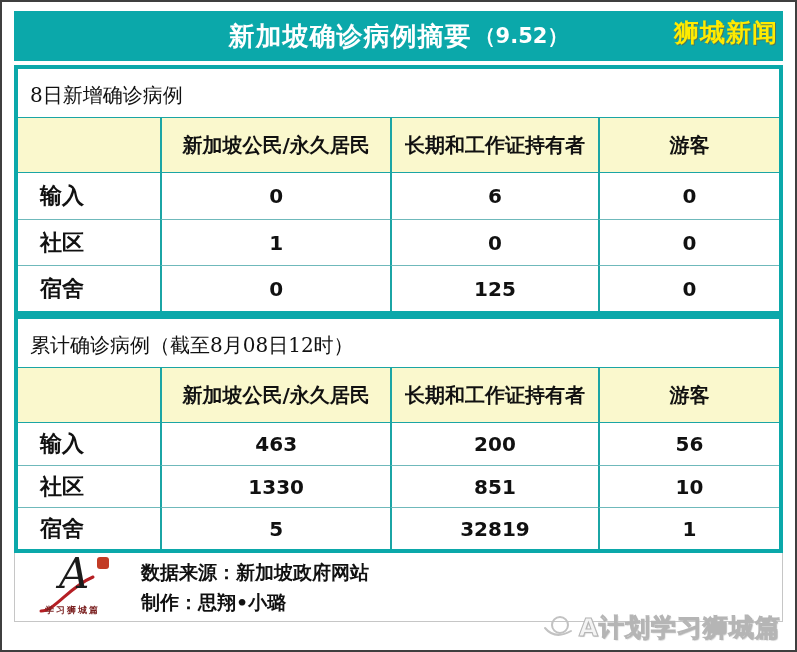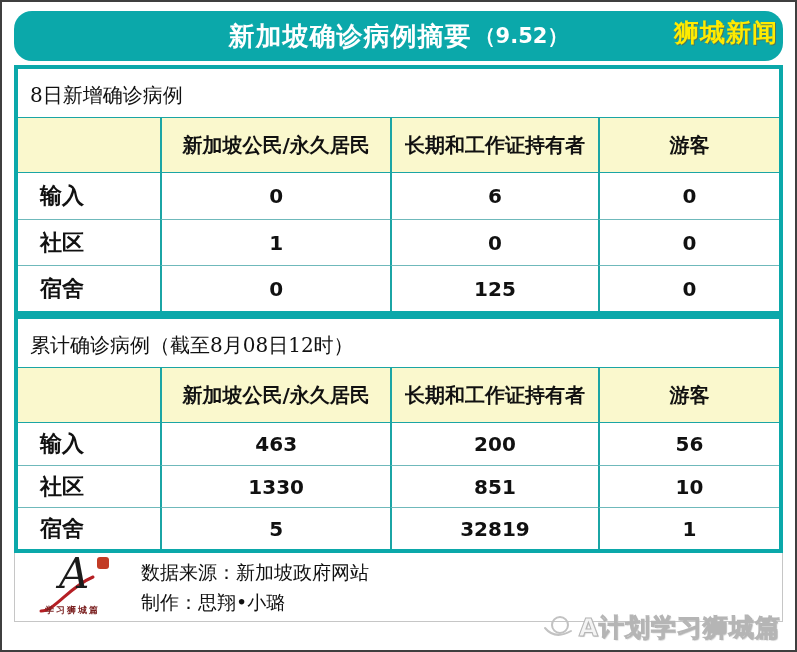--- a/index.html
+++ b/index.html
@@ -18,21 +18,21 @@
     box-sizing:border-box;
     font-family:"DejaVu Sans", sans-serif;
     overflow:hidden;
   }
   
   .header-bar{
     margin:9px 12px 4px 12px;
     height:50px;
     background:var(--teal);
     position:relative;
-    display:flex;align-items:center;justify-content:center;border-radius:18px;
+    display:flex;align-items:center;justify-content:center;
   }
   .header-title{color:#fff;font-weight:bold;font-size:26px;letter-spacing:1px;}
   .header-suffix{color:#fff;font-weight:bold;font-size:21px;margin-left:3px;}
   .brand{
     position:absolute;right:5px;top:5px;
     color:var(--brand-yellow);
     font-size:25px;font-weight:bold;letter-spacing:1px;
     text-shadow:1px 1px 0 rgba(160,60,0,.45);
   }
   
@@ -91,21 +91,21 @@
     position:absolute;right:16px;top:0;
     width:12px;height:12px;background:#c23b25;border-radius:3px;
   }
   .logo-caption{
     position:absolute;left:8px;bottom:0;
     font-size:9px;font-weight:bold;color:#7a1f1f;letter-spacing:2px;
     white-space:nowrap;
   }
   .src-lines{
     font-family:"DejaVu Serif", serif;
-    font-weight:normal;font-size:19px;color:#111;line-height:1.6;
+    font-weight:bold;font-size:19px;color:#111;line-height:1.6;
   }
   
   .watermark{
     position:absolute;right:14px;bottom:6px;
     display:flex;align-items:center;gap:6px;
   }
   .watermark-text{
     font-size:25px;font-weight:bold;
     color:#f4f4f4;
     -webkit-text-stroke:1px #b5b5b5;

